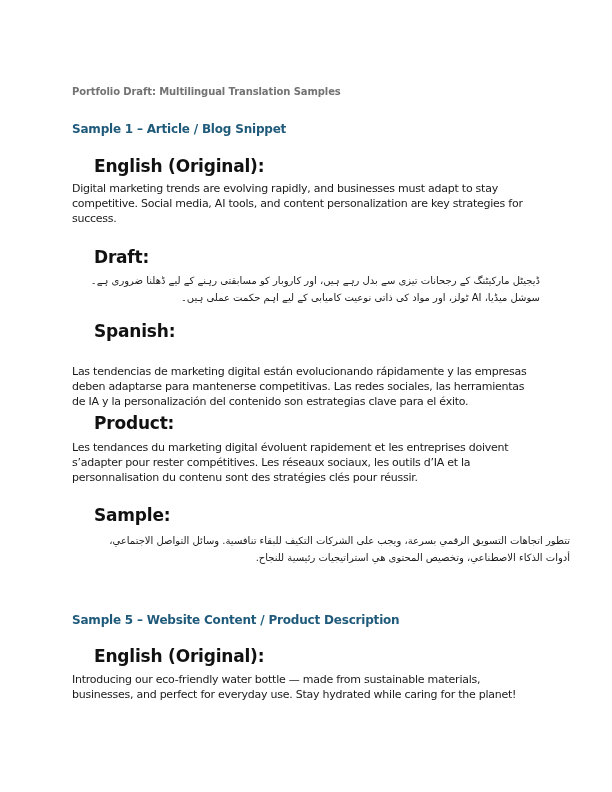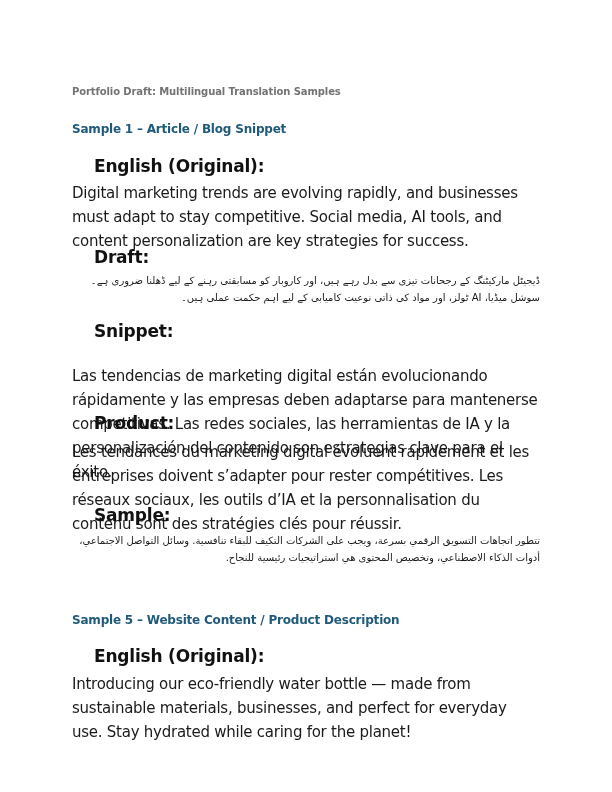--- a/index.html
+++ b/index.html
@@ -51,22 +51,22 @@
       color: #111;
       white-space: nowrap;
       letter-spacing: -0.2px;
       margin-left: 22px;
     }
     .para {
       position: absolute;
       left: 0;
       width: 468px;
       font-family: "DejaVu Sans", sans-serif;
-      font-size: 15px;
-      line-height: 24px;
+      font-size: 11px;
+      line-height: 15px;
       color: #1a1a1a;
       letter-spacing: -0.25px;
     }
     .para.rtl {
       direction: rtl;
       font-family: "DejaVu Sans", sans-serif;
       font-size: 10px;
       line-height: 17px;
       letter-spacing: 0;
       width: 468px;
@@ -80,27 +80,27 @@
   <div class="title">Portfolio Draft: Multilingual Translation Samples</div>
 
   <div class="sample-heading" style="top:122px;">Sample 1 – Article / Blog Snippet</div>
 
   <div class="lang-label" style="top:156px;">English (Original):</div>
   <div class="para" style="top:181px;">Digital marketing trends are evolving rapidly, and businesses must adapt to stay competitive. Social media, AI tools, and content personalization are key strategies for success.</div>
 
   <div class="lang-label" style="top:247px;">Draft:</div>
   <div class="para rtl" style="top:272px;">ڈیجیٹل مارکیٹنگ کے رجحانات تیزی سے بدل رہے ہیں، اور کاروبار کو مسابقتی رہنے کے لیے ڈھلنا ضروری ہے۔ سوشل میڈیا، AI ٹولز، اور مواد کی ذاتی نوعیت کامیابی کے لیے اہم حکمت عملی ہیں۔</div>
 
-  <div class="lang-label" style="top:321px;">Snippet:</div>
+  <div class="lang-label" style="top:321px;">Spanish:</div>
   <div class="para" style="top:364px;">Las tendencias de marketing digital están evolucionando rápidamente y las empresas deben adaptarse para mantenerse competitivas. Las redes sociales, las herramientas de IA y la personalización del contenido son estrategias clave para el éxito.</div>
 
   <div class="lang-label" style="top:413px;">Product:</div>
   <div class="para" style="top:440px;">Les tendances du marketing digital évoluent rapidement et les entreprises doivent s’adapter pour rester compétitives. Les réseaux sociaux, les outils d’IA et la personnalisation du contenu sont des stratégies clés pour réussir.</div>
 
   <div class="lang-label" style="top:505px;">Sample:</div>
-  <div class="para rtl" style="top:532px;">تتطور اتجاهات التسويق الرقمي بسرعة، ويجب على الشركات التكيف للبقاء تنافسية. وسائل التواصل الاجتماعي، أدوات الذكاء الاصطناعي، وتخصيص المحتوى هي استراتيجيات رئيسية للنجاح.</div>
+  <div class="para rtl" style="top:532px;margin-left:30px;">تتطور اتجاهات التسويق الرقمي بسرعة، ويجب على الشركات التكيف للبقاء تنافسية. وسائل التواصل الاجتماعي، أدوات الذكاء الاصطناعي، وتخصيص المحتوى هي استراتيجيات رئيسية للنجاح.</div>
 
   <div class="sample-heading" style="top:613px;">Sample 5 – Website Content / Product Description</div>
 
   <div class="lang-label" style="top:646px;">English (Original):</div>
   <div class="para" style="top:672px;">Introducing our eco-friendly water bottle — made from sustainable materials, businesses, and perfect for everyday use. Stay hydrated while caring for the planet!</div>
 
 </div>
 
 </body></html>

